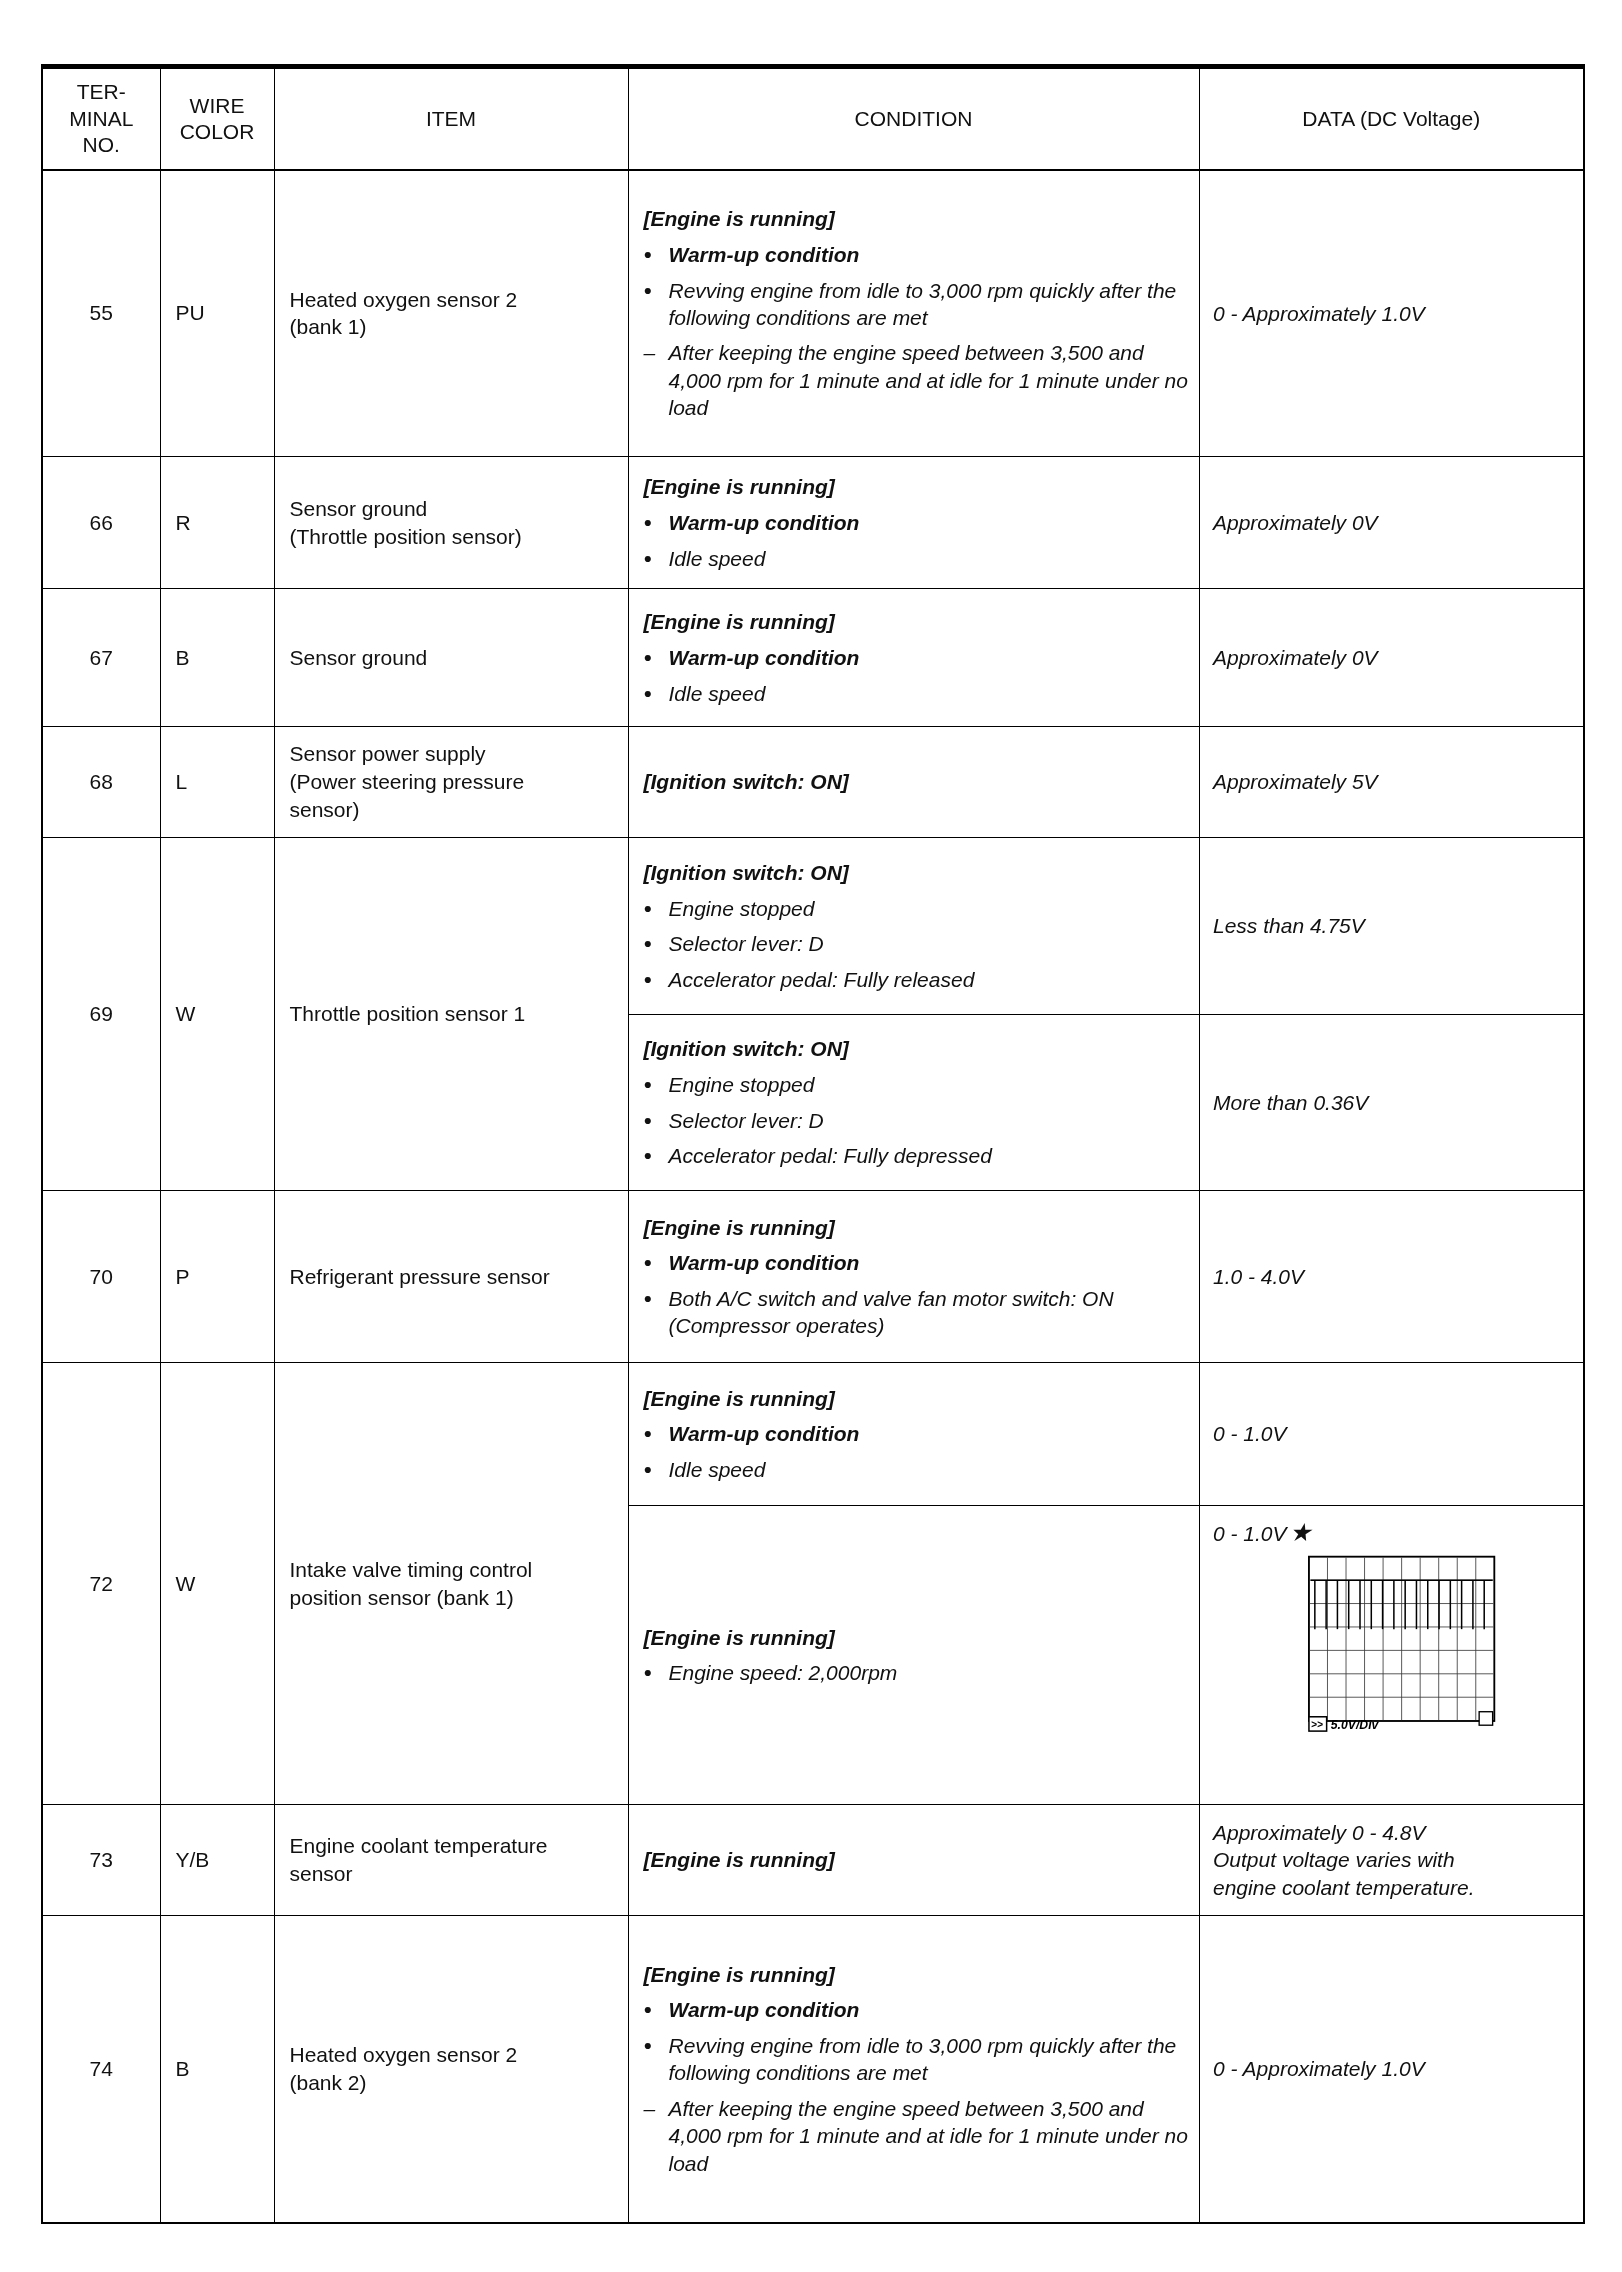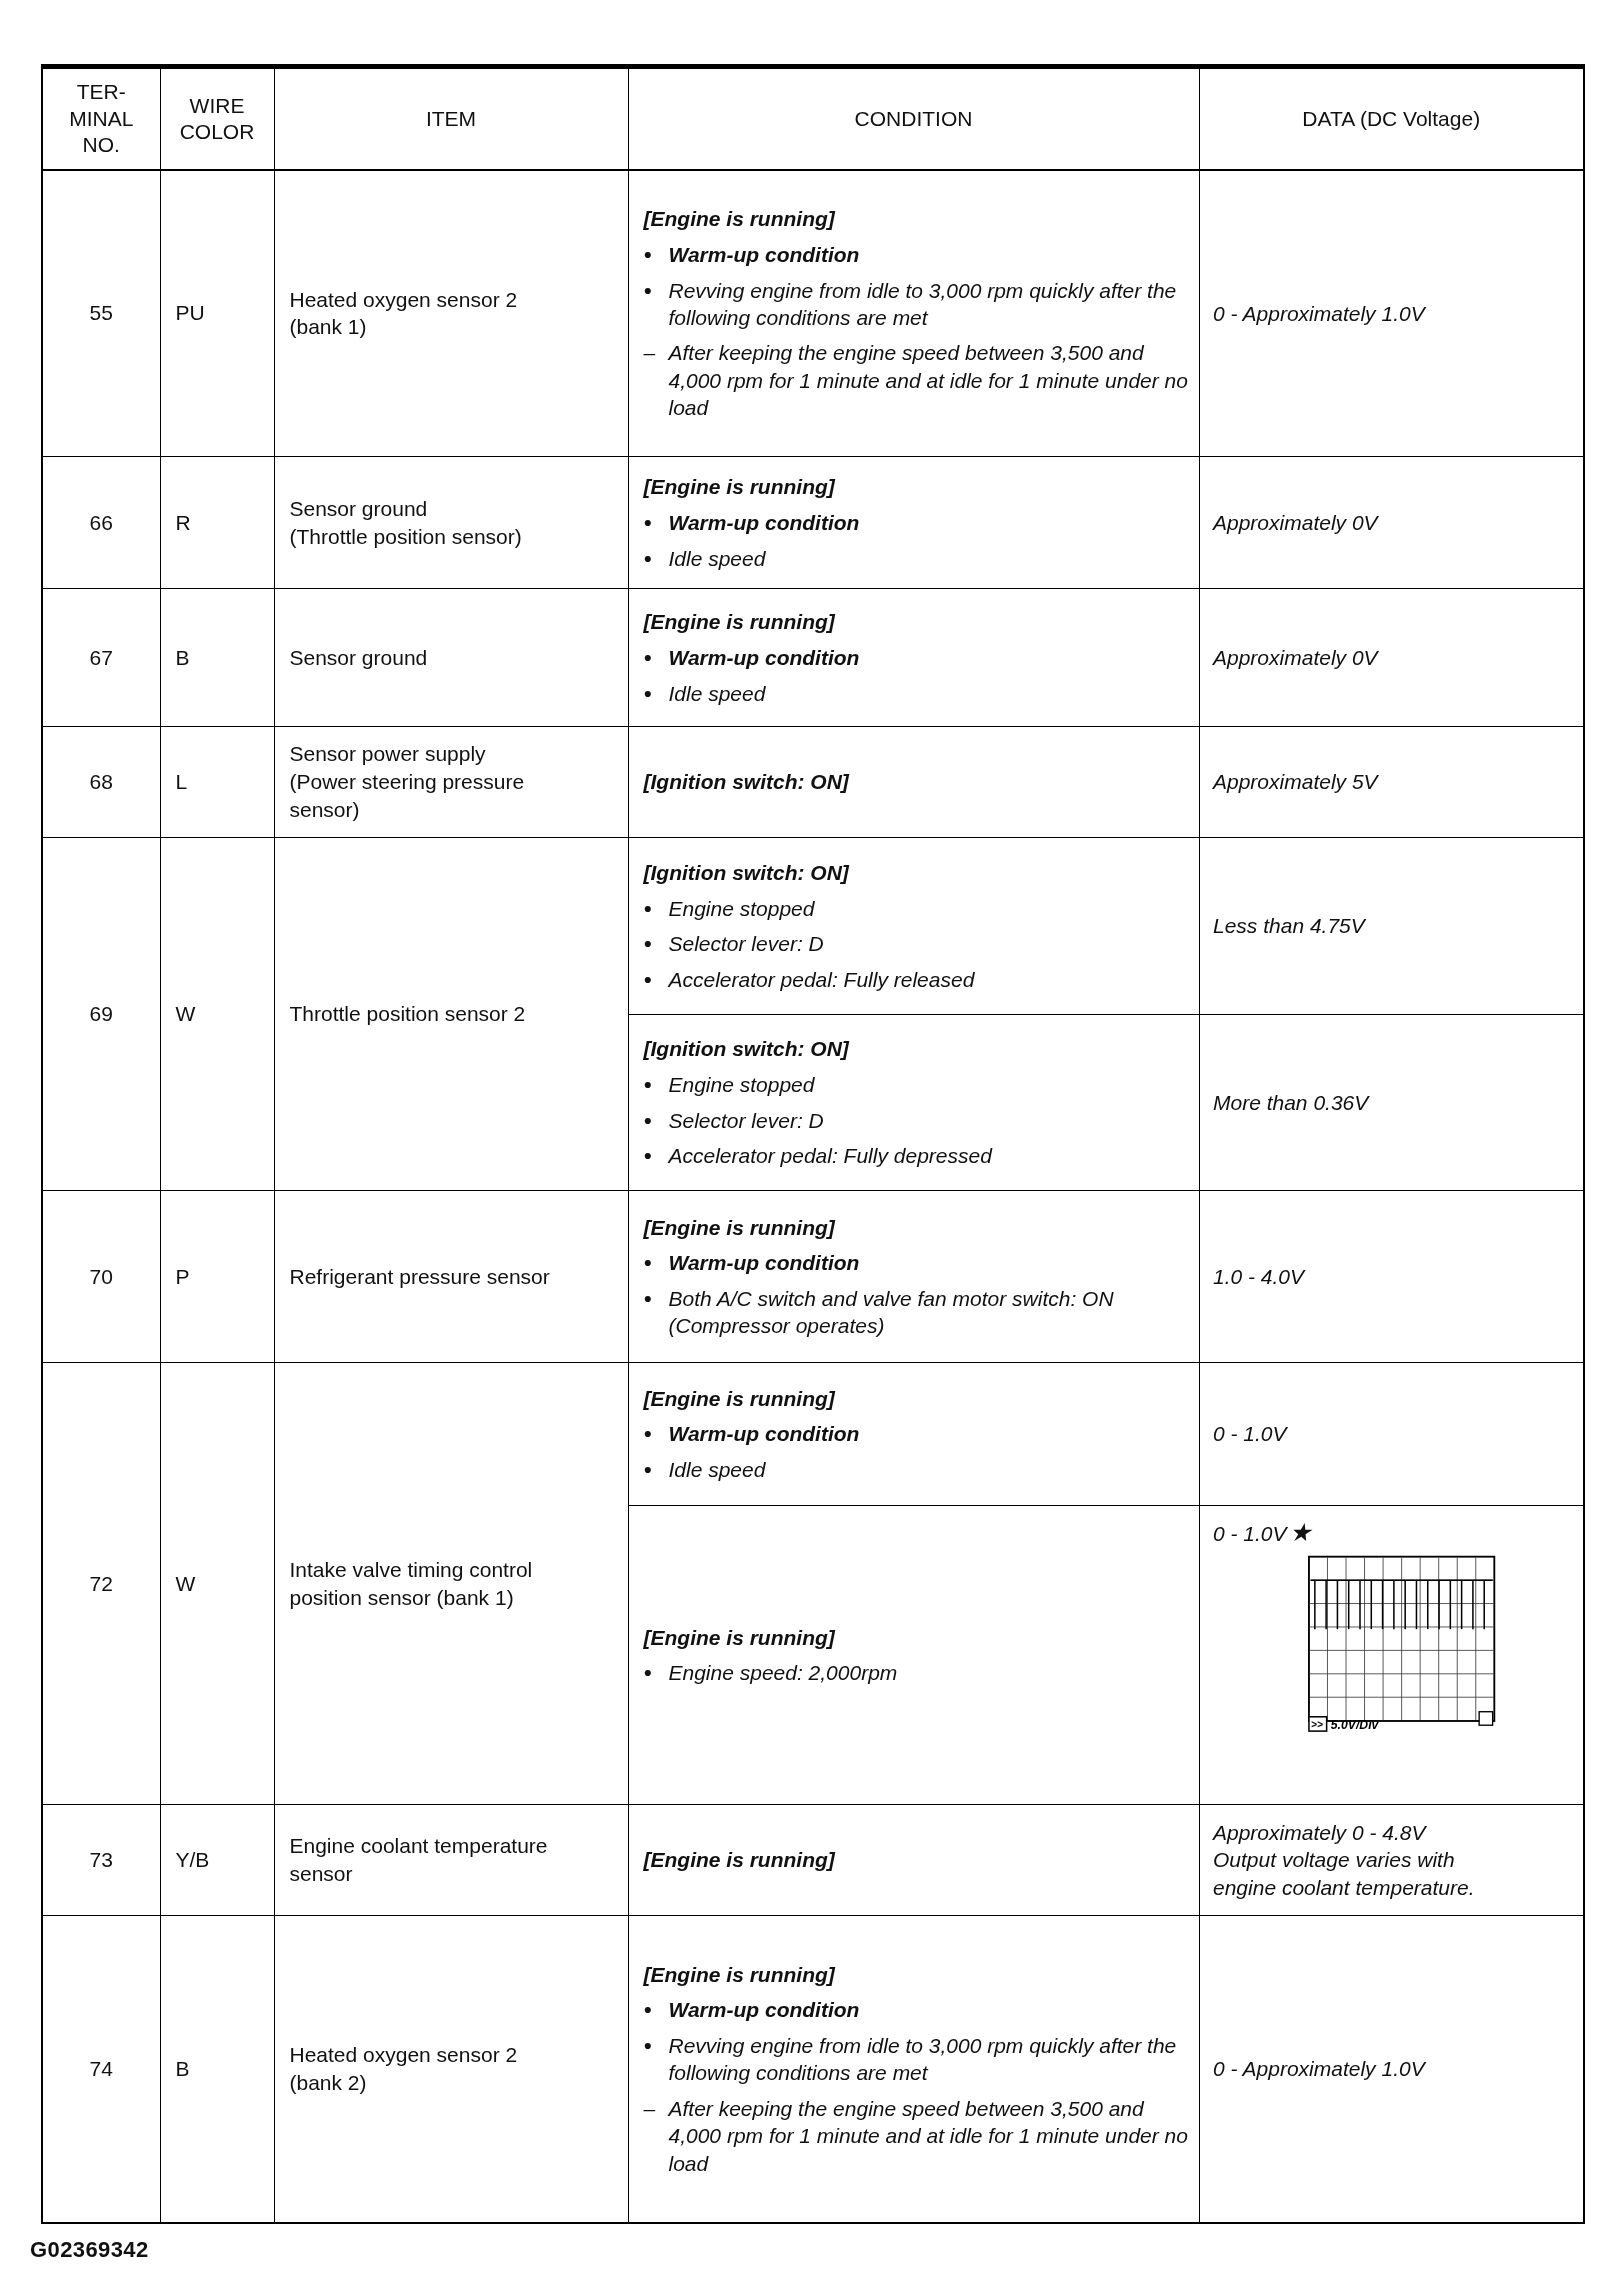--- a/index.html
+++ b/index.html
@@ -165,21 +165,21 @@
           <td class="c-cond" style="height:111px">
             <div class="cond-header">[Ignition switch: ON]</div>
           </td>
           <td class="c-data">
             <div class="data-text pre">Approximately 5V</div>
           </td>
         </tr>
         <tr>
           <td class="c-term" rowspan="2">69</td>
           <td class="c-wire" rowspan="2">W</td>
-          <td class="c-item pre" rowspan="2">Throttle position sensor 2</td>
+          <td class="c-item pre" rowspan="2">Throttle position sensor 1</td>
           <td class="c-cond" style="height:177px">
             <div class="cond-header">[Ignition switch: ON]</div>
             <div class="cond-item">
               <span class="marker bullet">●</span>
               <span class="itxt">Engine stopped</span>
             </div>
             <div class="cond-item">
               <span class="marker bullet">●</span>
               <span class="itxt">Selector lever: D</span>
             </div>
@@ -340,16 +340,15 @@
               <span class="itxt">After keeping the engine speed between 3,500 and 4,000 rpm for 1 minute and at idle for 1 minute under no load</span>
             </div>
           </td>
           <td class="c-data">
             <div class="data-text pre">0 - Approximately 1.0V</div>
           </td>
         </tr>
       </tbody>
   </table>
 
-  <div class="footer-code">G02369342</div>
 
 </div>
 
 
 </body></html>

